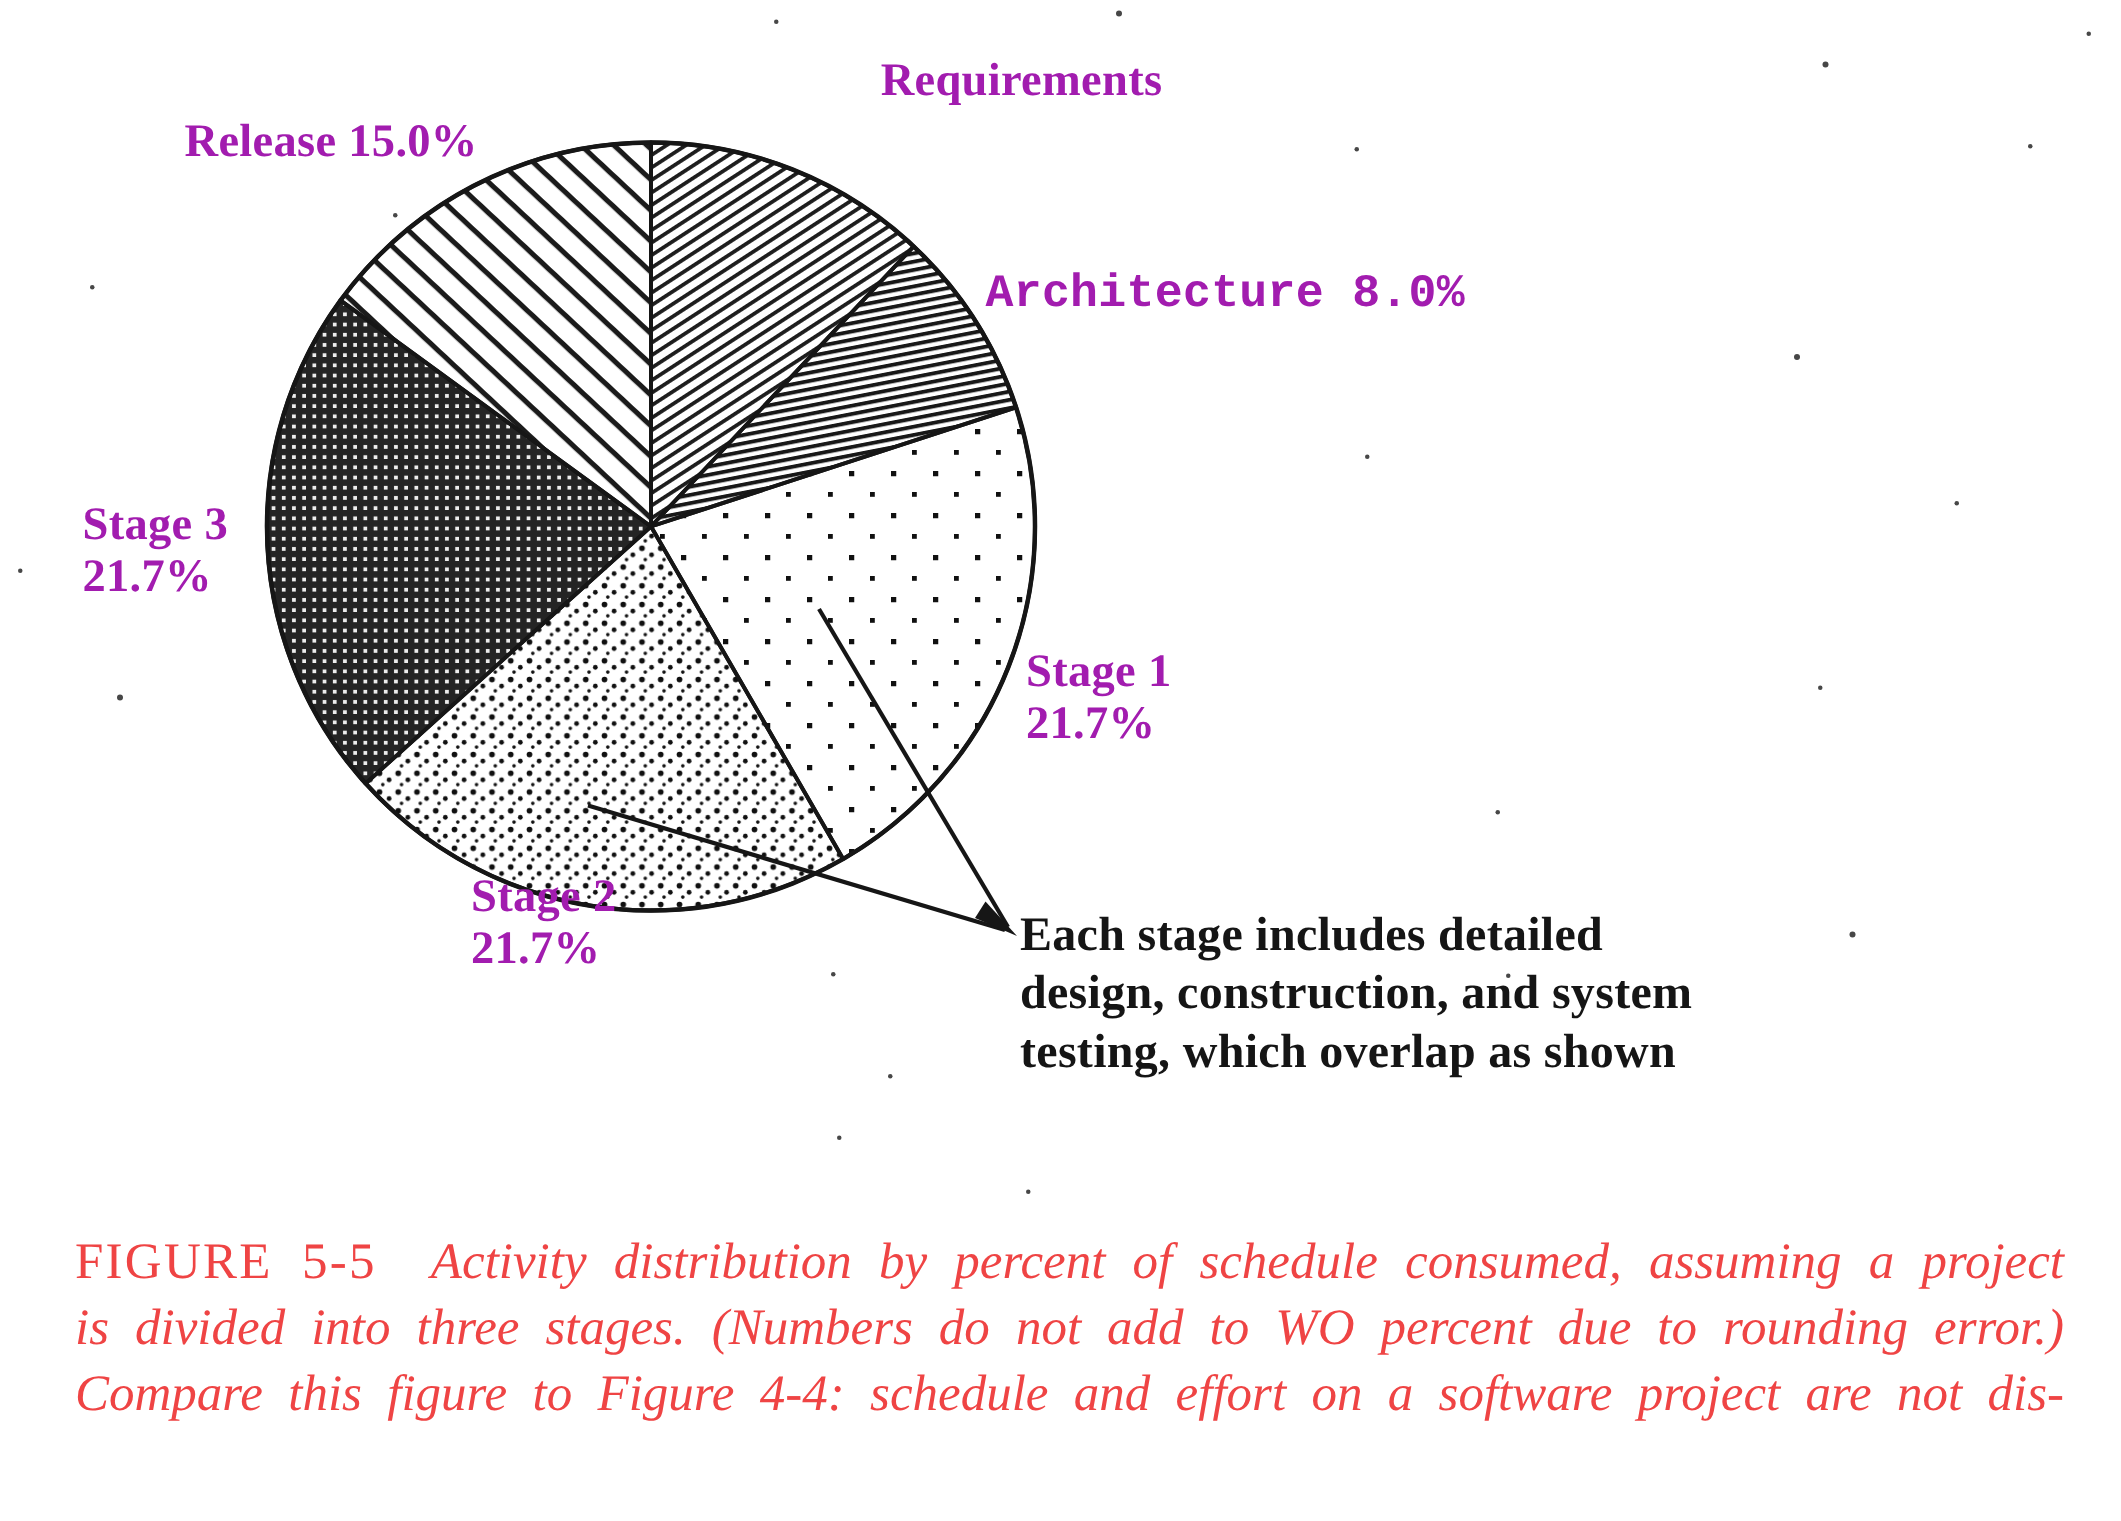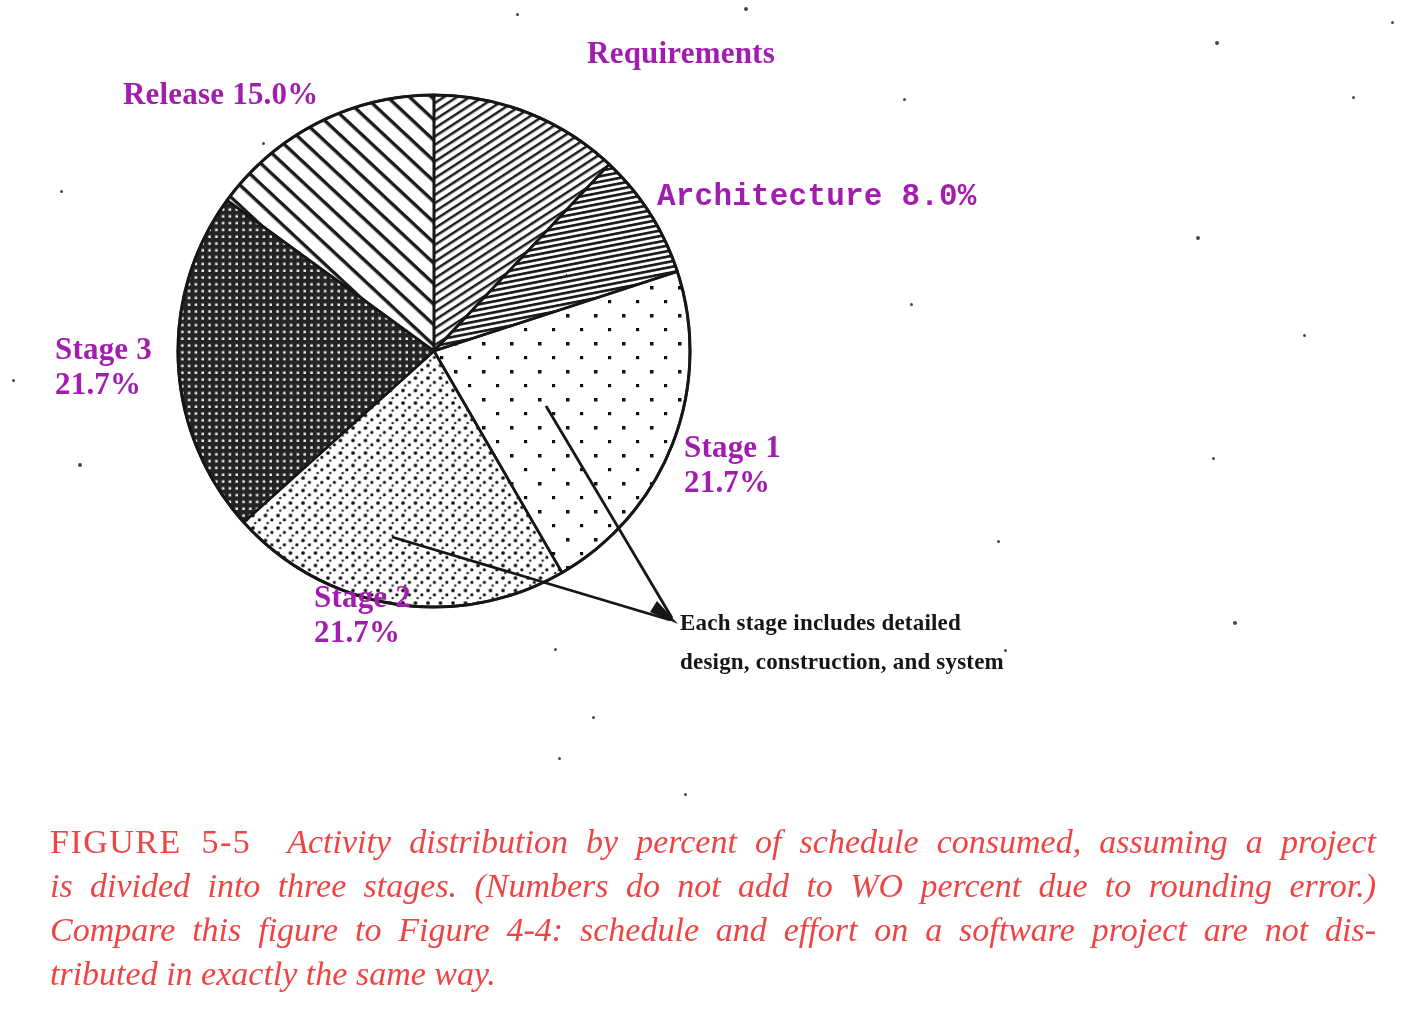--- a/index.html
+++ b/index.html
@@ -25,21 +25,21 @@
     color: #a21caf;
     white-space: nowrap;
     letter-spacing: 0.2px;
   }
   .lbl.center { text-align: center; line-height: 37px; }
   .annotation {
     position: absolute;
     left: 680px; top: 603px;
     font-family: "Liberation Serif", serif;
     font-weight: 700;
-    font-size: 23px;
+    font-size: 32px;
     line-height: 39px;
     color: #151515;
     white-space: nowrap;
     letter-spacing: 0.2px;
   }
   .caption {
     position: absolute;
     left: 50px; top: 820px;
     width: 1326px;
     font-family: "Liberation Serif", serif;
@@ -133,29 +133,29 @@
   </div>
 
   <div class="lbl" style="left:314px; top:579px;">
     <div>Stage 2</div>
     <div>21.7%</div>
   </div>
 
   <div class="annotation">
     <div>Each stage includes detailed</div>
     <div>design, construction, and system</div>
+    <div>testing, which overlap as shown</div>
   </div>
 
   <div class="caption">
     <div class="cap-line just">
       <span class="cap-fig">FIGURE 5-5</span><span class="cap-gap"></span><span class="cap-it">Activity distribution by percent of schedule consumed, assuming a project</span>
     </div>
     <div class="cap-line just cap-it">is divided into three stages. (Numbers do not add to WO percent due to rounding error.)</div>
     <div class="cap-line just cap-it">Compare this figure to Figure 4-4: schedule and effort on a software project are not dis-</div>
-    <div class="cap-line cap-it">tributed in exactly the same way.</div>
   </div>
 
   <div class="speck" style="left:516px;top:13px;"></div>
   <div class="speck" style="left:744px;top:7px;width:4px;height:4px;"></div>
   <div class="speck" style="left:1215px;top:41px;width:4px;height:4px;"></div>
   <div class="speck" style="left:1391px;top:21px;"></div>
   <div class="speck" style="left:903px;top:98px;"></div>
   <div class="speck" style="left:1352px;top:96px;"></div>
   <div class="speck" style="left:262px;top:142px;"></div>
   <div class="speck" style="left:60px;top:190px;"></div>

